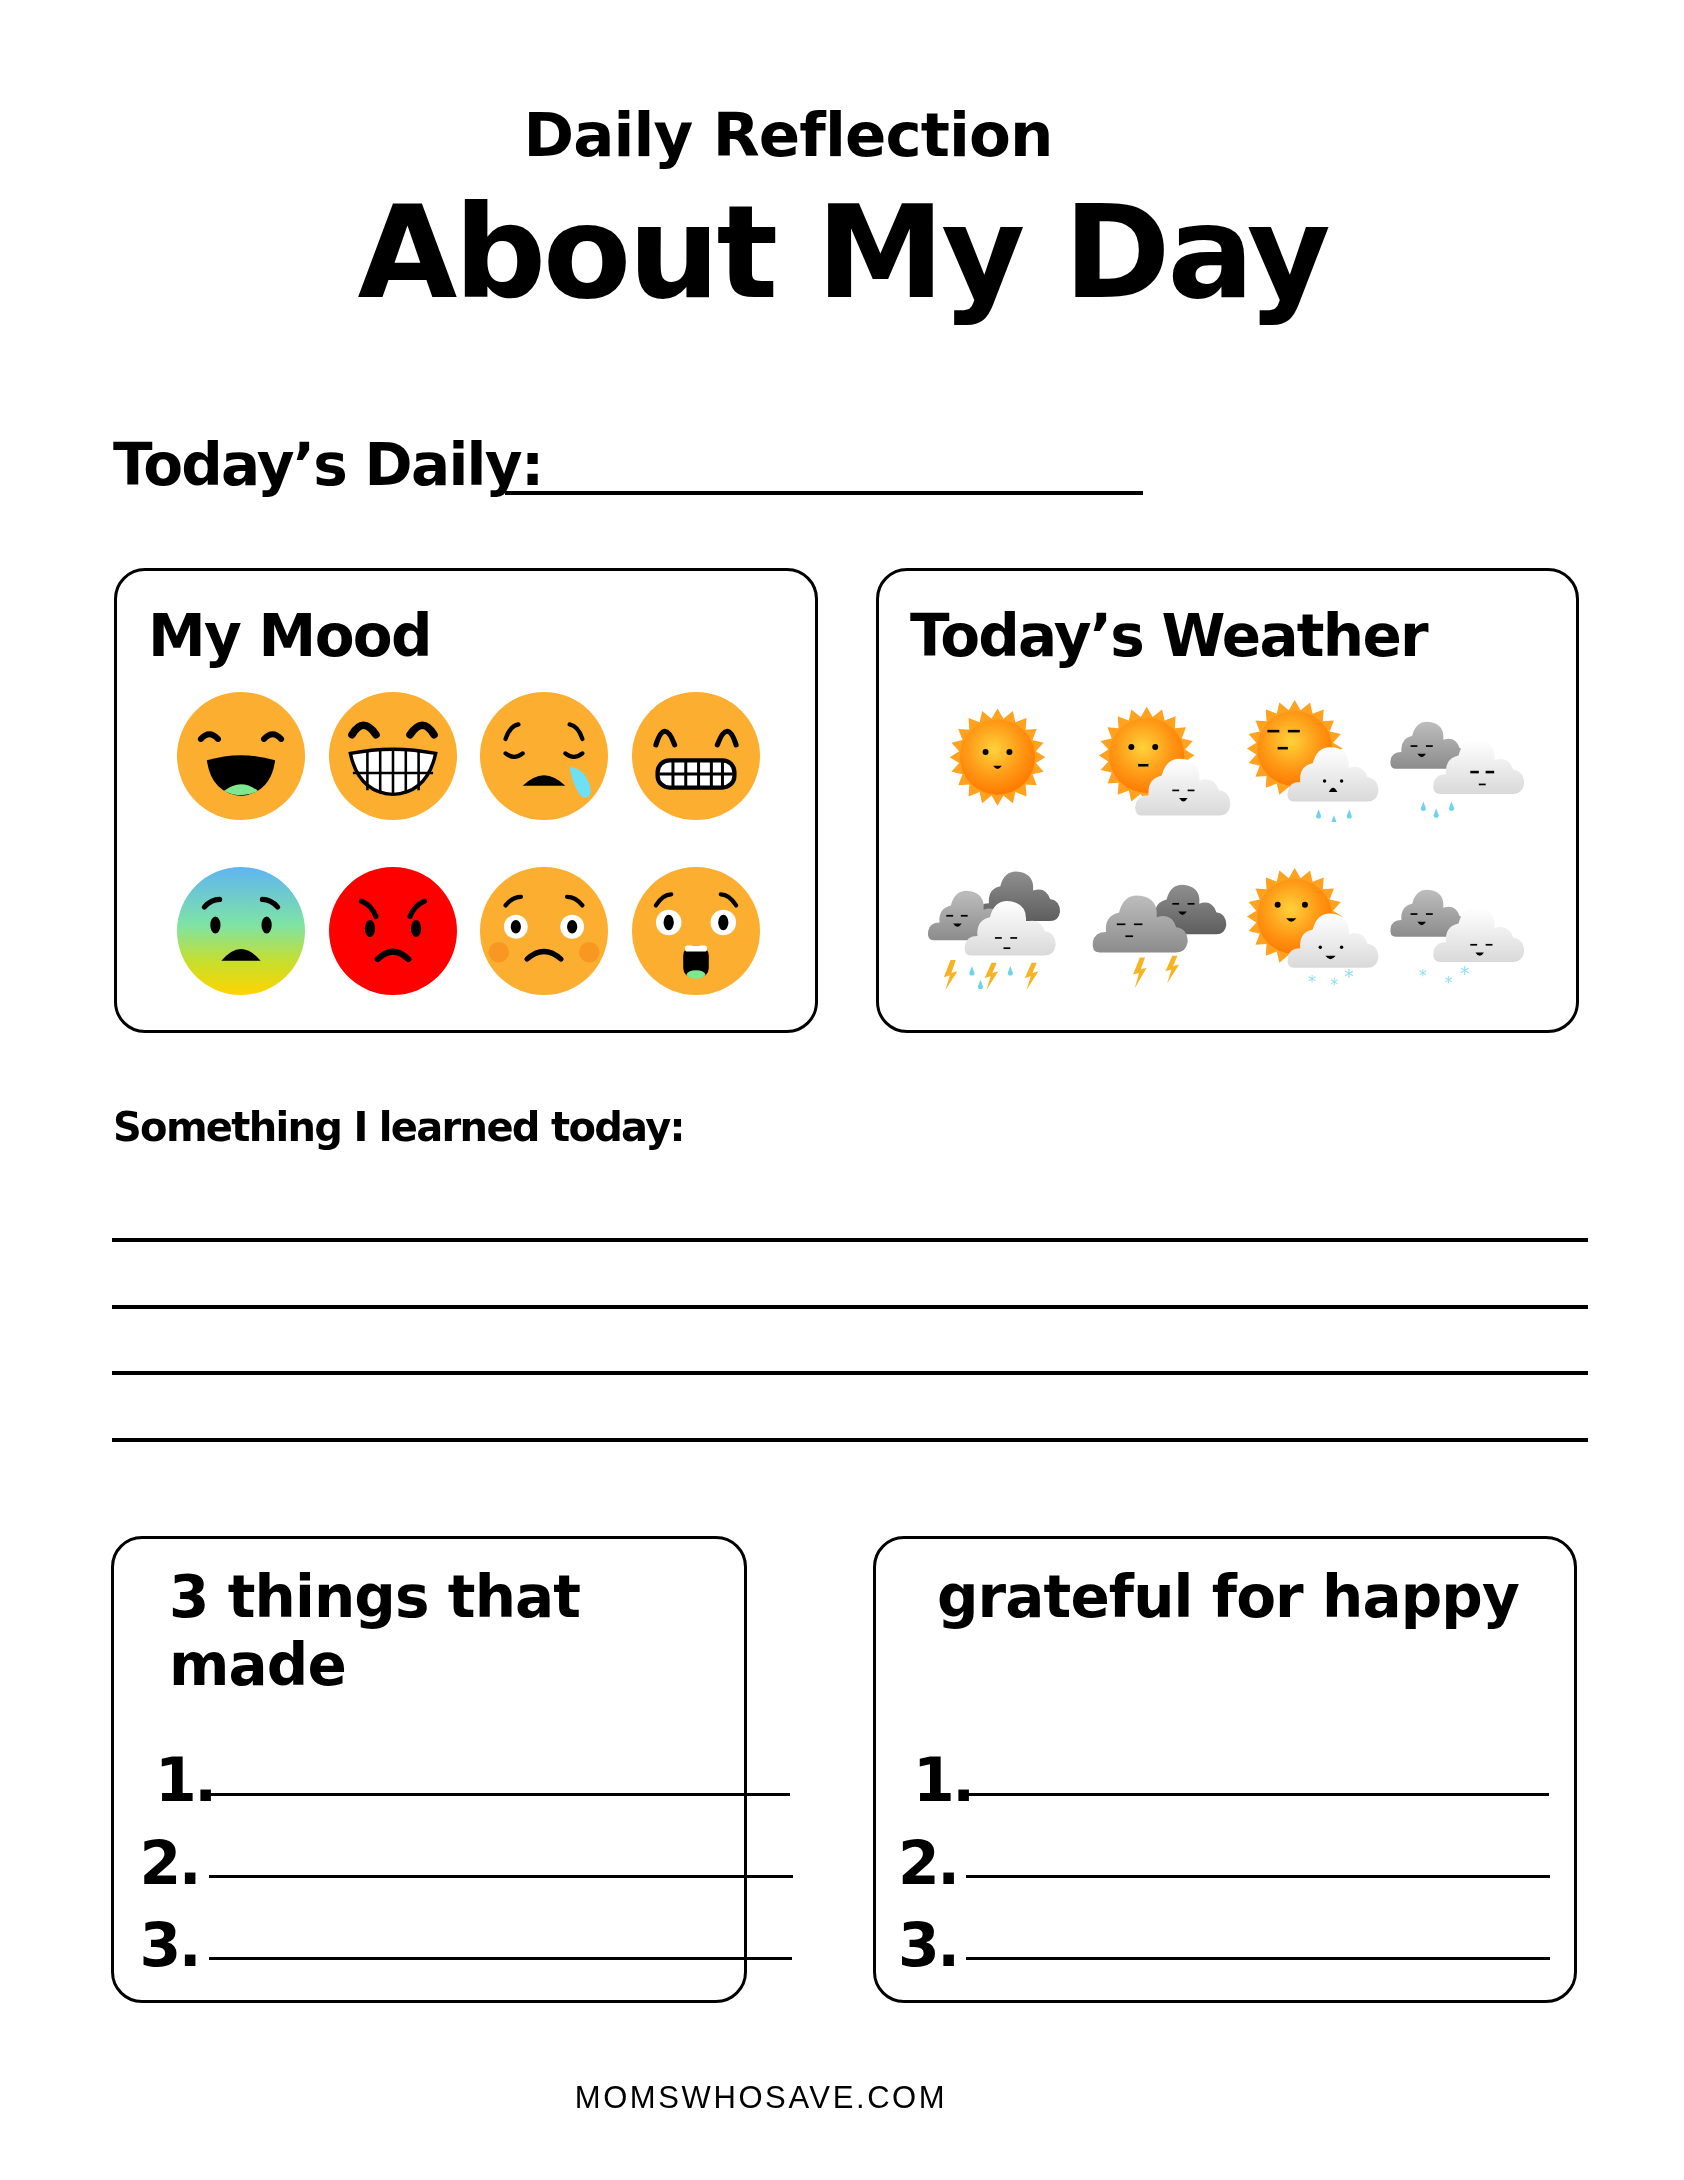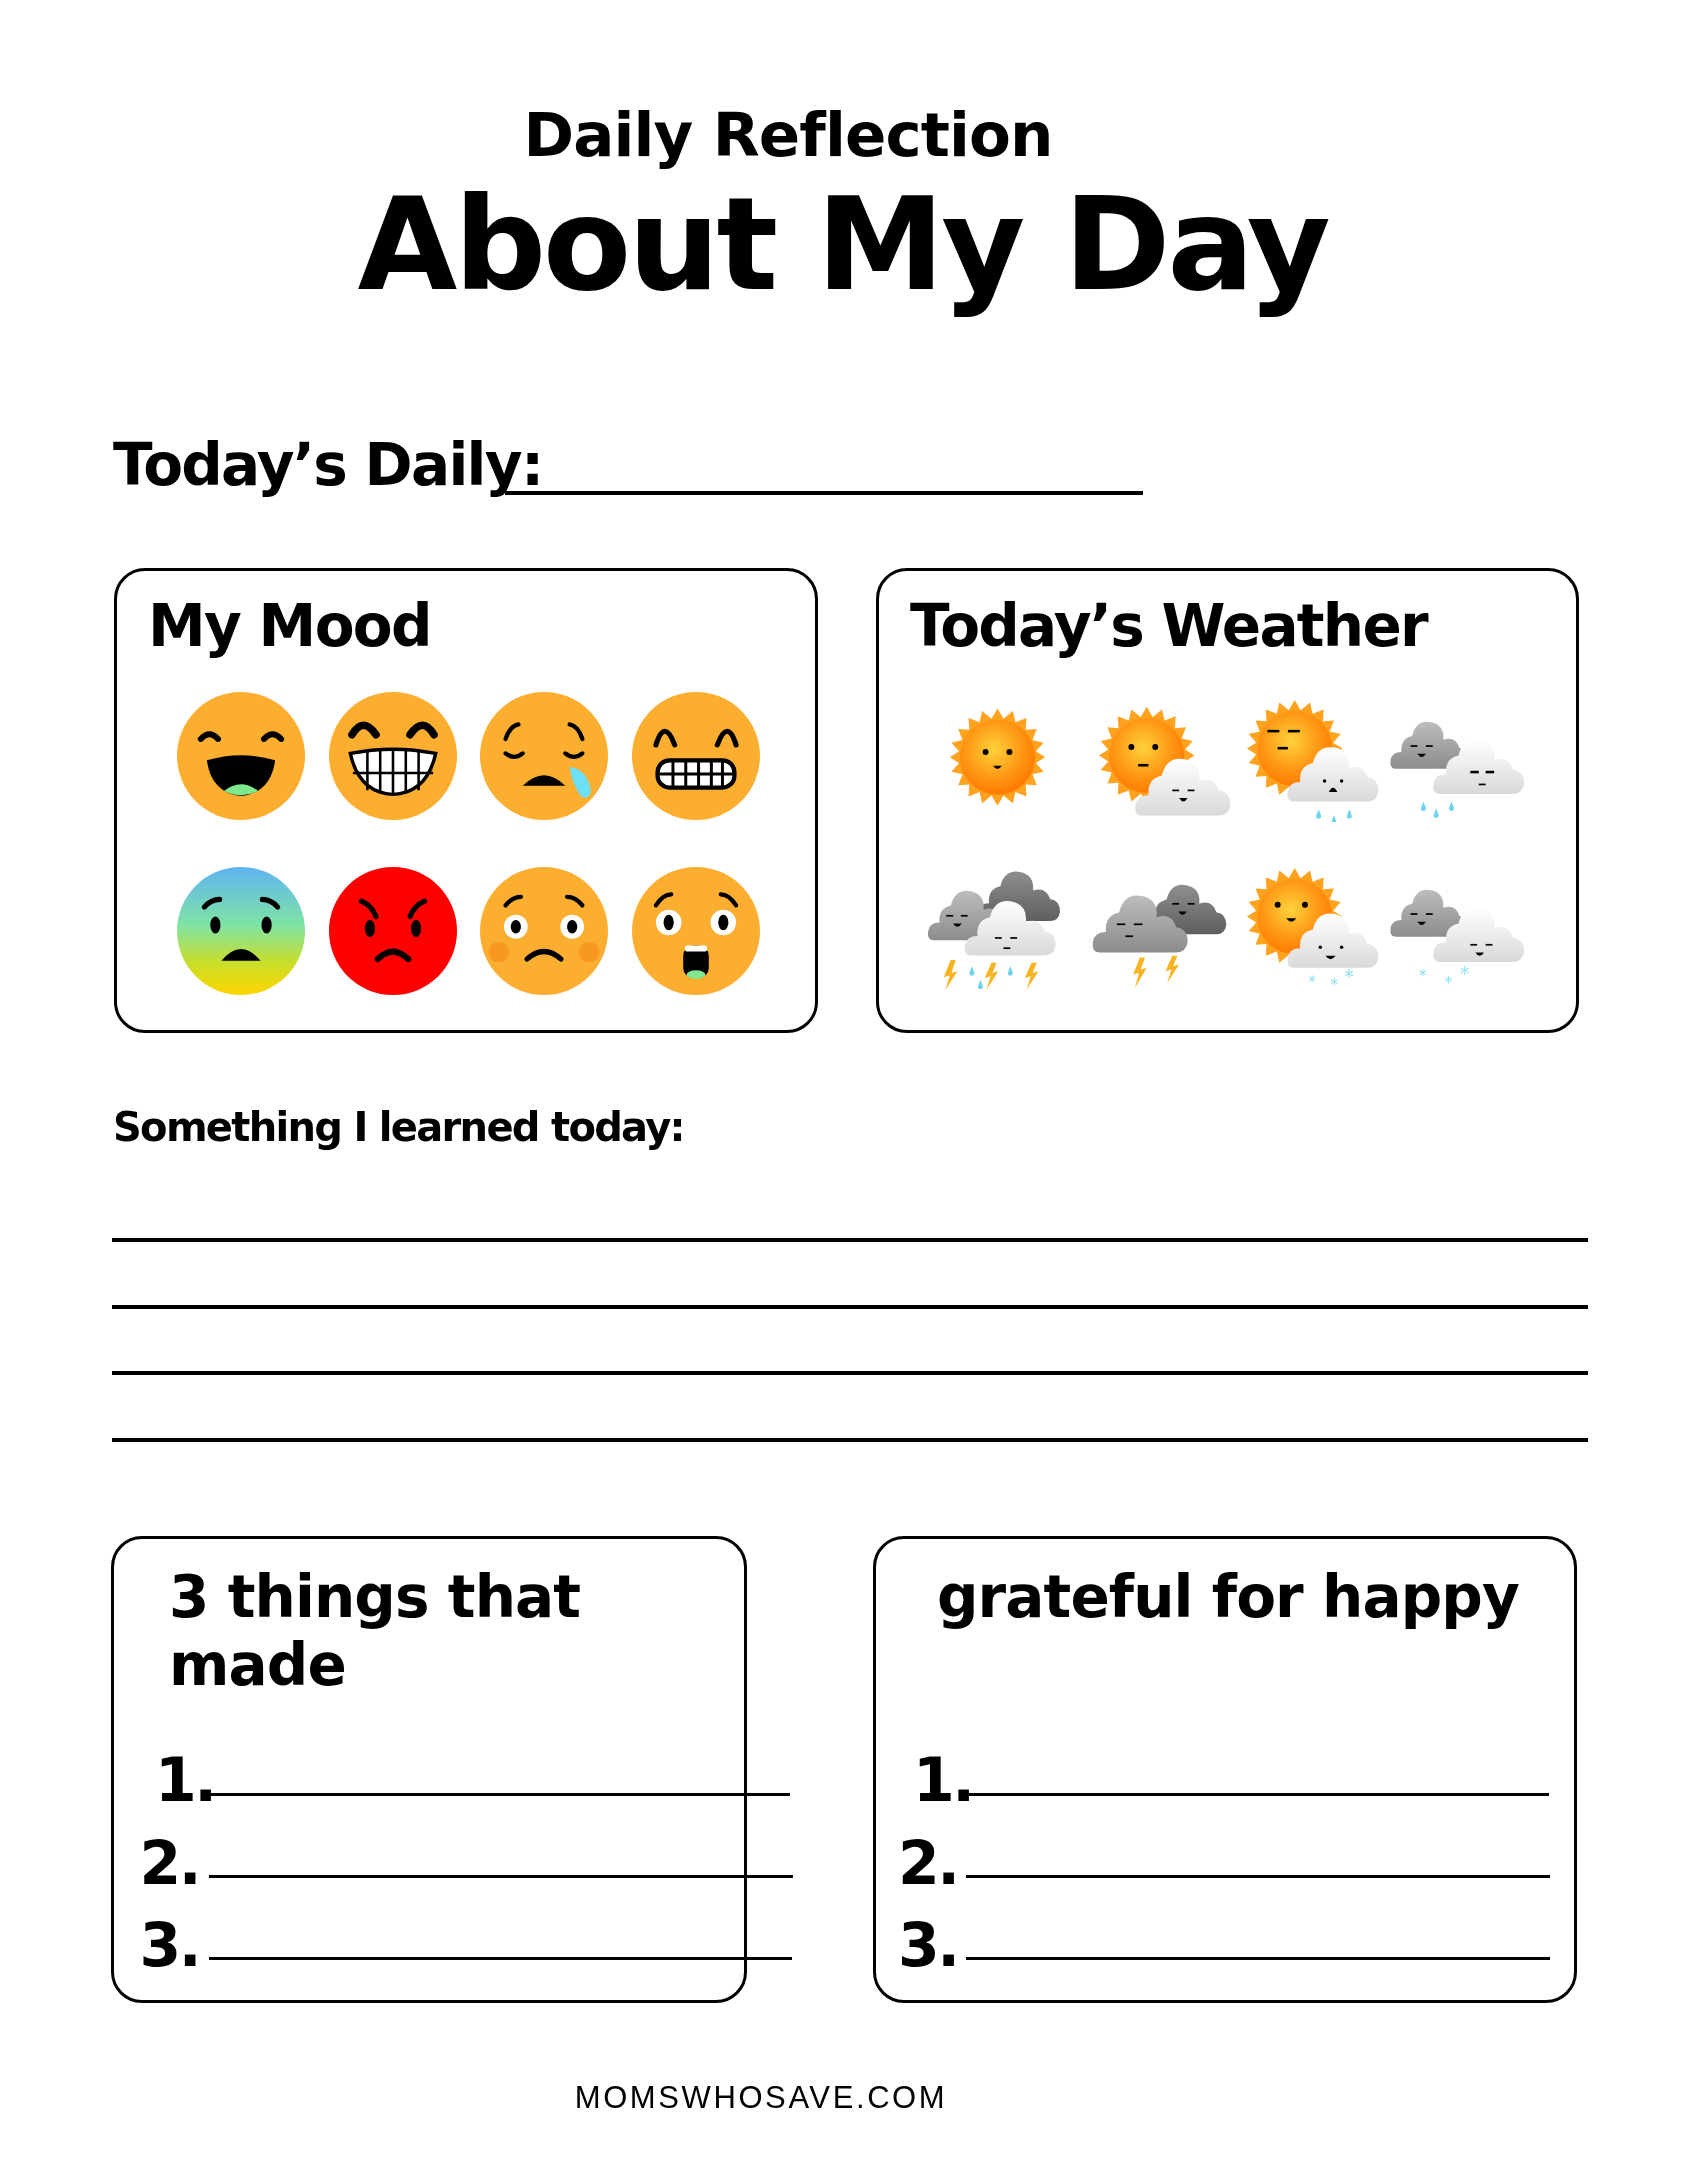--- a/index.html
+++ b/index.html
@@ -1,24 +1,24 @@
 <!DOCTYPE html>
 <html style="font-size:13.6px"><head>
 <meta charset="utf-8">
 <style>
   html, body { margin:0; padding:0; background:#ffffff; }
   body { width:1685px; height:2181px; position:relative; overflow:hidden;
          font-family:"DejaVu Sans", "Liberation Sans", sans-serif; color:#000; }
   .abs { position:absolute; }
   .subtitle { left:0; width:1576px; top:104px; text-align:center; font-size:61px; font-weight:bold; letter-spacing:-0.9px; line-height:1; }
-  .title { left:0; width:1685px; top:180px; text-align:center; font-size:129px; font-weight:bold; letter-spacing:-3.4px; line-height:1; }
+  .title { left:0; width:1685px; top:188px; text-align:center; font-size:129px; font-weight:bold; letter-spacing:-3.4px; line-height:1; }
   .date-label { left:113px; top:436px; font-size:58px; font-weight:bold; letter-spacing:-1.7px; line-height:1; }
   .date-line { left:505px; top:491px; width:638px; height:4.3px; background:#000; }
   .box { border:3px solid #000; border-radius:31px; box-sizing:border-box; background:#fff; }
-  .box-title { position:absolute; font-size:58px; font-weight:bold; letter-spacing:-1.7px; line-height:1; white-space:nowrap; }
+  .box-title { position:absolute; font-size:58px; font-weight:bold; letter-spacing:-1.7px; line-height:1; white-space:nowrap;margin-top:10px; }
   .emoji { position:absolute; width:128px; height:128px; margin-left:-64px; margin-top:-64px; }
   .weather { position:absolute; width:145px; height:128px; margin-left:-72px; margin-top:-64px; }
   .learned-label { left:113px; top:1107px; font-size:40px; font-weight:bold; letter-spacing:-1.7px; line-height:1; }
   .rule { left:112px; width:1476px; height:4.3px; background:#000; }
   .list-title { position:absolute; font-size:58px; font-weight:bold; line-height:68px; letter-spacing:-0.9px; }
   .num { position:absolute; font-size:60px; font-weight:bold; line-height:1; letter-spacing:-2.6px; }
   .wline { position:absolute; height:3.4px; background:#000; }
   .footer { left:0; width:1522px; top:2080px; text-align:center; font-size:31px; letter-spacing:2.6px; font-family:"Liberation Sans", sans-serif; }
 </style>
 </head>

